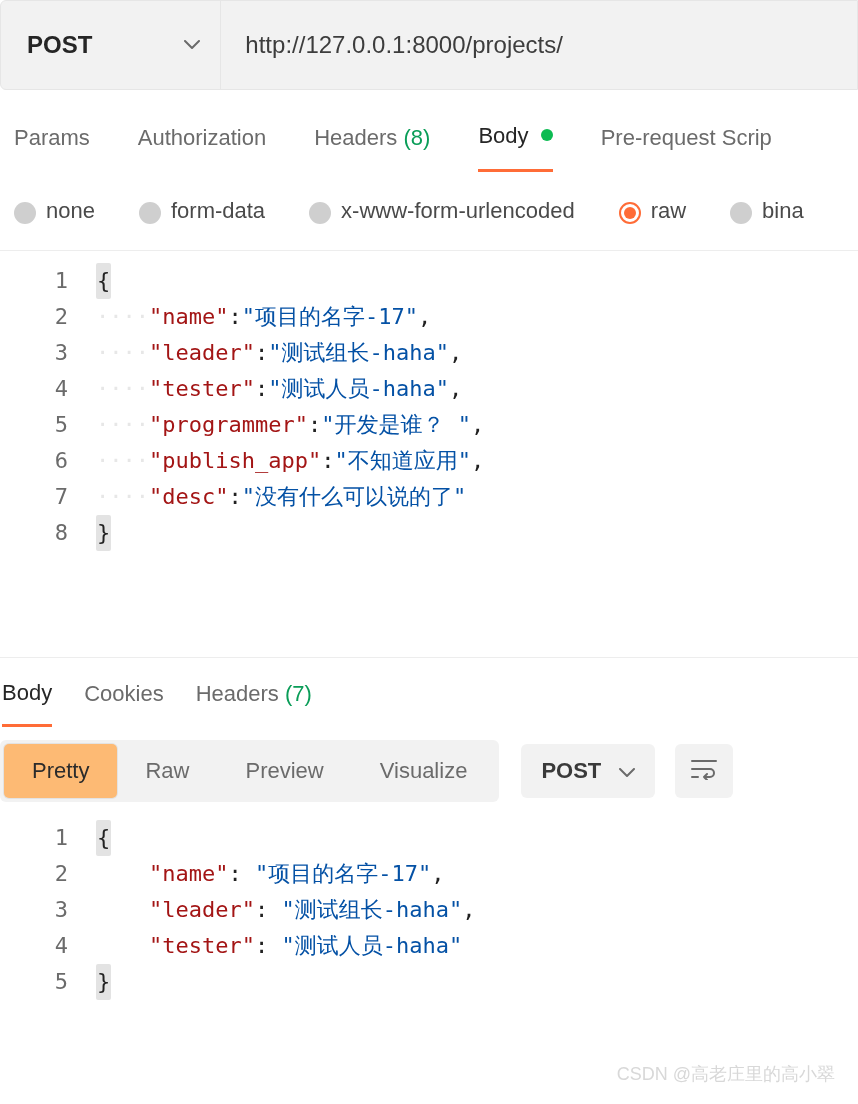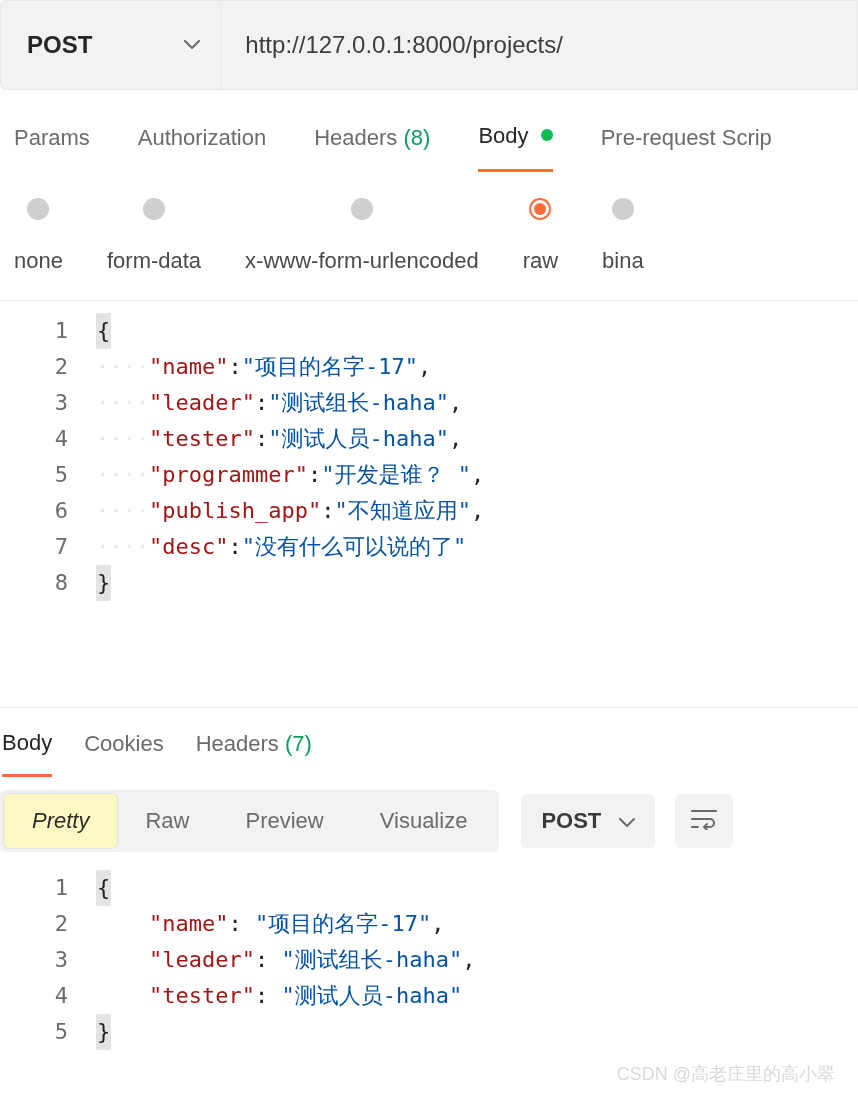--- a/index.html
+++ b/index.html
@@ -79,24 +79,23 @@
     align-items: center;
     gap: 44px;
     padding: 24px 14px 26px;
     font-size: 22px;
     color: #4a4a4a;
     border-bottom: 1px solid #ededed;
     white-space: nowrap;
   }
   .radio {
     display: flex;
-    align-items: center;
-    gap: 28px;
+    align-items: flex-end;
+    gap: 10px;
     cursor: pointer;
-    flex-direction: column;
   }
   .radio-circle {
     width: 22px; height: 22px;
     border-radius: 50%;
     background: #cfcfcf;
     display: inline-flex;
     align-items: center;
     justify-content: center;
   }
   .radio.selected .radio-circle { background: #fff; border: 2px solid #ff6c37; }
@@ -165,24 +164,23 @@
     padding: 4px;
   }
   .view-mode {
     padding: 14px 28px;
     font-size: 22px;
     color: #6b6b6b;
     border-radius: 5px;
     cursor: pointer;
   }
   .view-mode.active {
-    background: #fef9c3;
+    background: #fdba74;
     color: #2b2b2b;
     box-shadow: 0 0 0 1px #e3e3e3;
-    font-style: italic;
   }
   .format-select {
     margin-left: 18px;
     display: flex;
     align-items: center;
     gap: 18px;
     background: #f2f2f2;
     border-radius: 6px;
     padding: 14px 20px;
     font-size: 22px;

